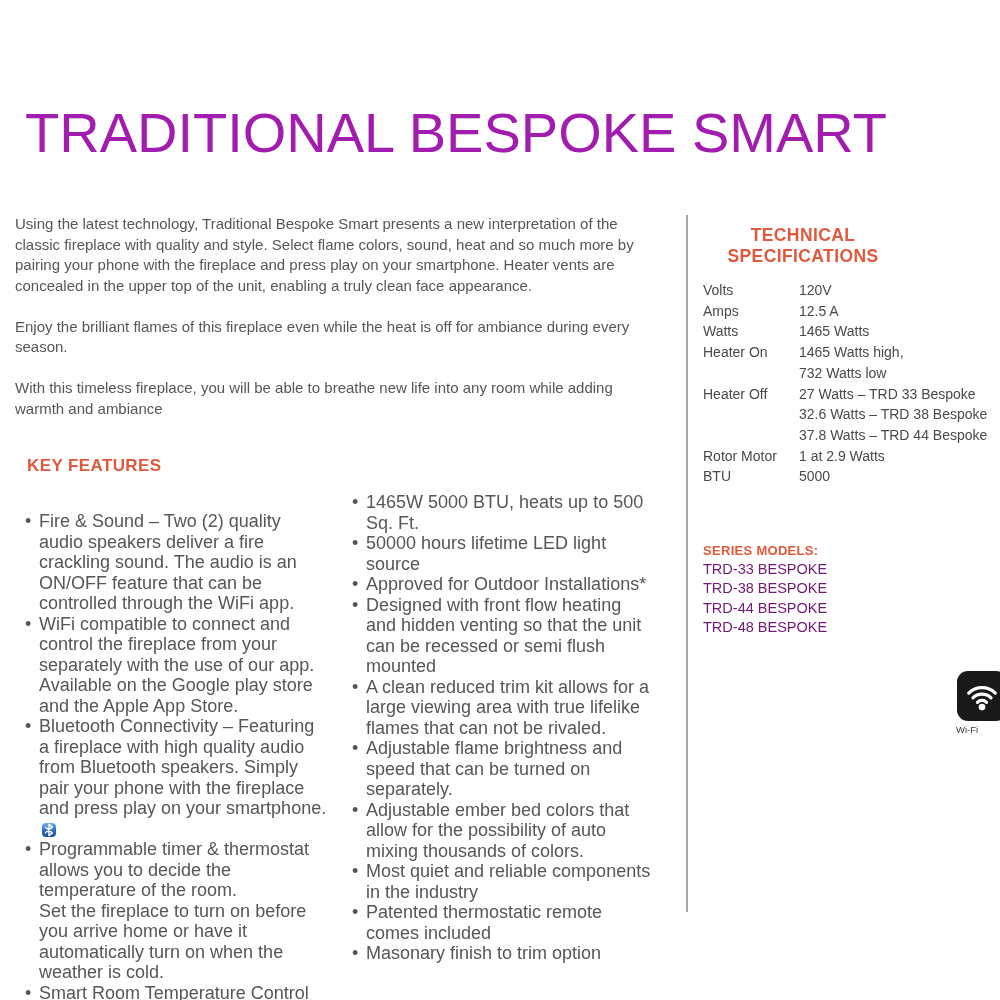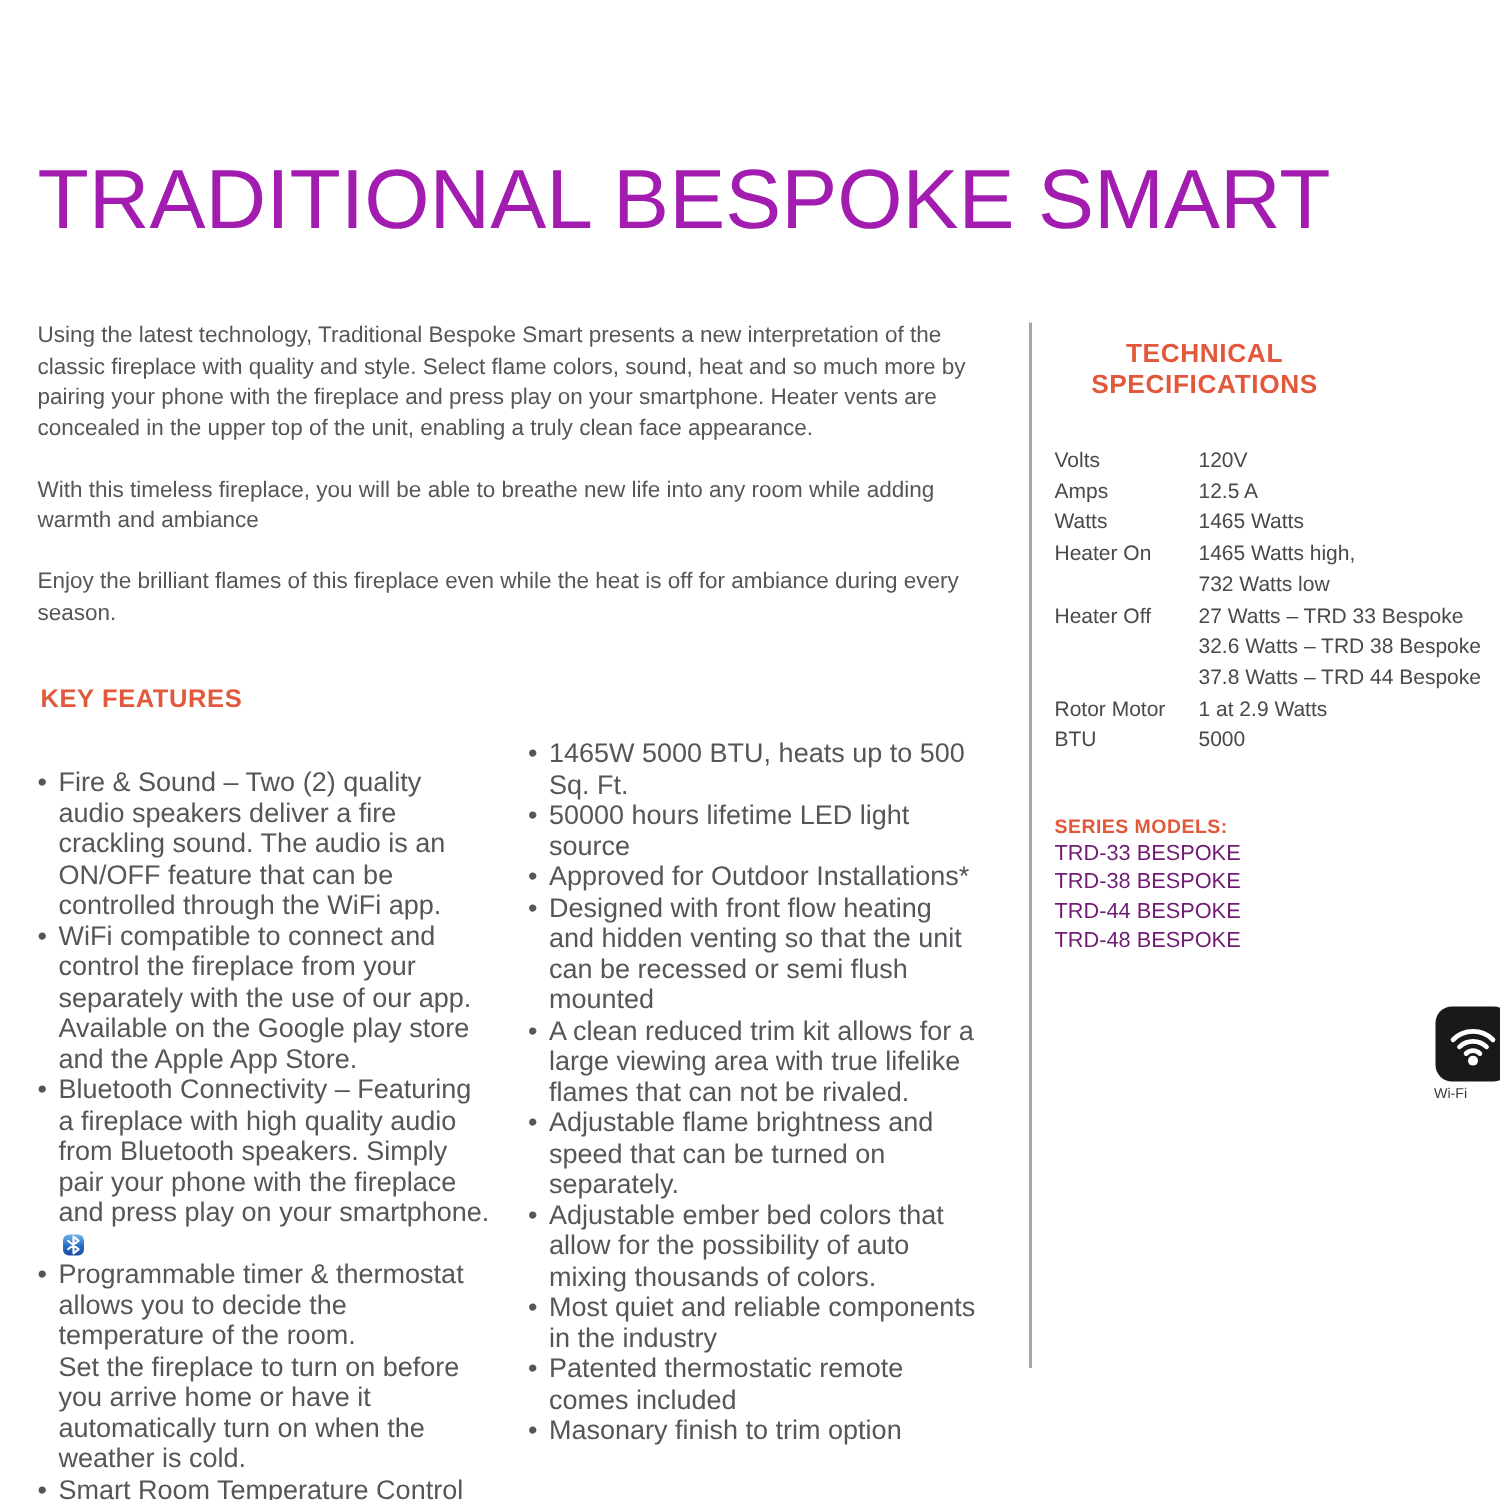--- a/index.html
+++ b/index.html
@@ -18,21 +18,21 @@
     top: 102px;
     font-size: 56px;
     line-height: 62px;
     font-weight: 400;
     color: #a21caf;
     letter-spacing: 0px;
     white-space: nowrap;
   }
   .intro {
     position: absolute;
-    left: 25px;
+    left: 15px;
     top: 214px;
     width: 620px;
     font-size: 15px;
     line-height: 20.5px;
     color: #55565A;
   }
   .intro p { margin: 0 0 20.5px 0; }
   .section-heading {
     font-weight: bold;
     color: #E2583B;
@@ -95,21 +95,21 @@
     left: 0;
     top: 225px;
     width: 200px;
     font-size: 17.5px;
     line-height: 21px;
     text-align: center;
   }
   .spec-table {
     position: absolute;
     left: 0;
-    top: 296px;
+    top: 280px;
     width: 292px;
     font-size: 14px;
     line-height: 20.7px;
     color: #48494C;
   }
   .spec-row { display: flex; }
   .spec-label { width: 96px; flex: 0 0 96px; }
   .spec-values { flex: 1; }
   .series-heading {
     position: absolute;
@@ -152,22 +152,22 @@
 </style>
 </head>
 <body>
 
 <div class="page">
 
   <h1 class="page-title">TRADITIONAL BESPOKE SMART</h1>
 
   <div class="intro">
     <p>Using the latest technology, Traditional Bespoke Smart presents a new interpretation of the classic fireplace with quality and style.  Select flame colors, sound, heat and so much more by pairing your phone with the fireplace and press play on your smartphone.  Heater vents are concealed in the upper top of the unit, enabling a truly clean face appearance.</p>
+    <p>Enjoy the brilliant flames of this fireplace even while the heat is off for ambiance during every season.</p>
     <p>With this timeless fireplace, you will be able to breathe new life into any room while adding warmth and ambiance</p>
-    <p>Enjoy the brilliant flames of this fireplace even while the heat is off for ambiance during every season.</p>
   </div>
 
   <h2 class="section-heading kf-heading">KEY FEATURES</h2>
 
   <ul class="feature-col col1">
     <li><span class="li-text">Fire &amp; Sound – Two (2) quality audio speakers deliver a fire crackling sound. The audio is an ON/OFF feature that can be controlled through the WiFi app.</span></li>
     <li><span class="li-text">WiFi compatible to connect and control the fireplace from your separately with the use of our app.  Available on the Google play store and the Apple App Store.</span></li>
     <li><span class="li-text">Bluetooth Connectivity – Featuring a fireplace with high quality audio from Bluetooth speakers. Simply pair your phone with the fireplace and press play on your smartphone.</span><span class="bt-icon"><svg viewBox="0 0 14 14">
             <polyline points="3.4,4.2 10.4,9.9 7,12.6 7,1.4 10.4,4.1 3.4,9.8" fill="none" stroke="#ffffff" stroke-width="1.4" stroke-linejoin="round" stroke-linecap="round"></polyline>
           </svg></span></li>

